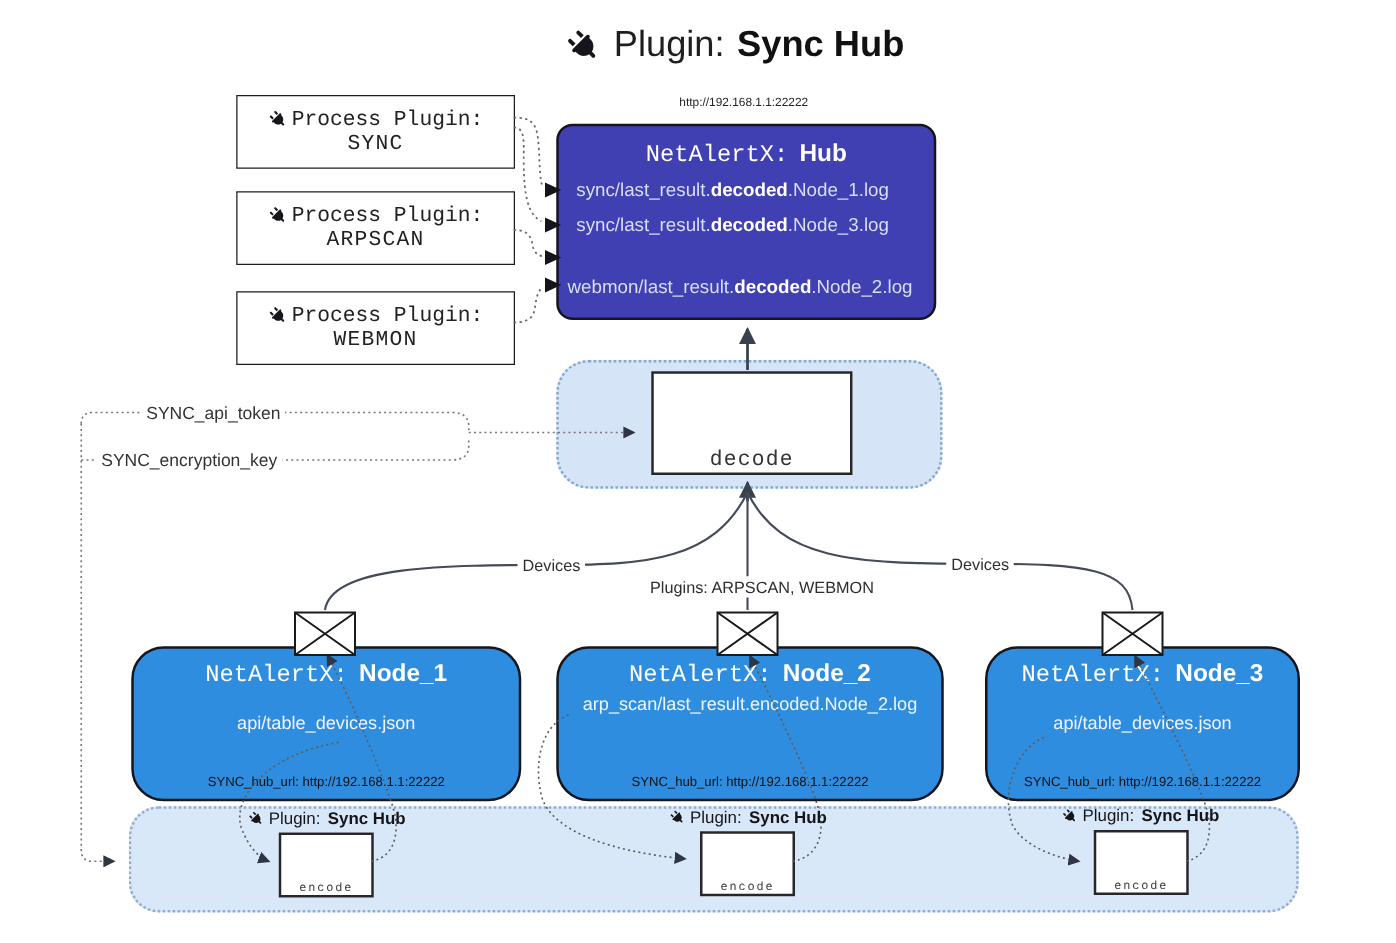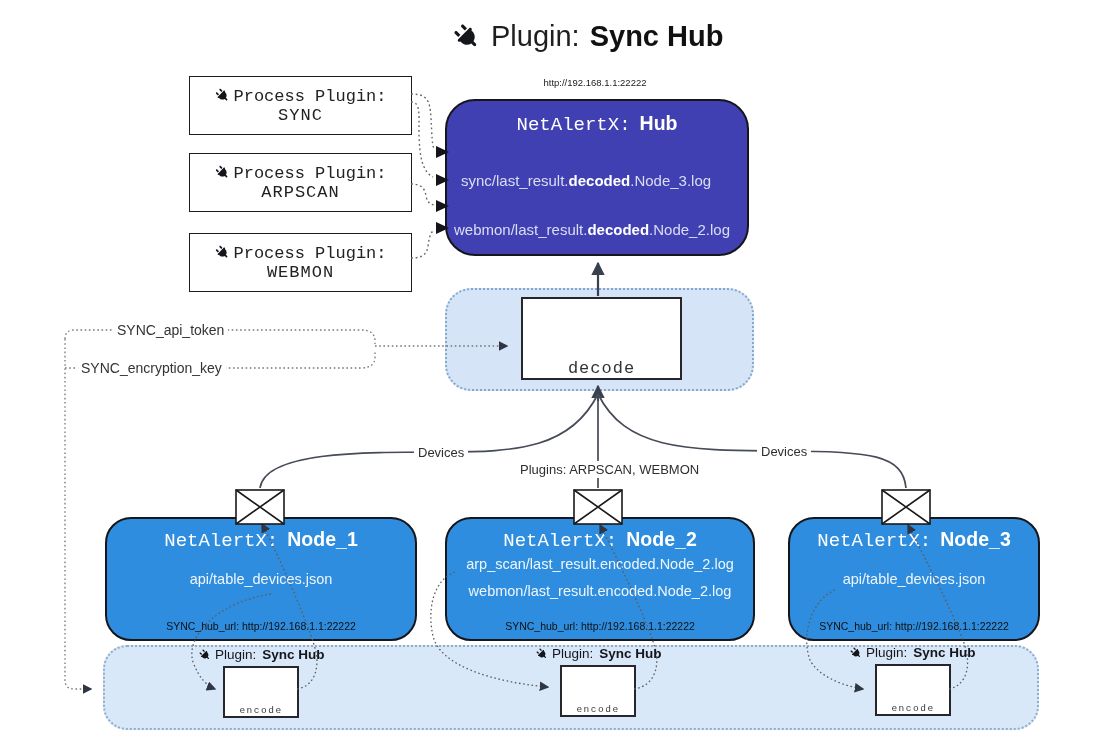--- a/index.html
+++ b/index.html
@@ -18,21 +18,21 @@
 
   
   .pbox{left:176px;width:221px;height:57px;background:#fff;border:1.6px solid #1c1c1c;
         display:flex;flex-direction:column;align-items:center;justify-content:center;z-index:2;}
   .pbox .l1{display:flex;align-items:flex-start;gap:2px;font-size:17px;color:#222;}
   .pbox .l2{font-size:17px;color:#222;letter-spacing:1px;}
 
   
   .huburl{left:432px;top:77px;width:300px;text-align:center;font-size:9.5px;color:#222;z-index:2;}
   .hub{left:432px;top:99px;width:300px;height:153px;background:#4040b2;border:2px solid #15151c;
-       border-radius:30px;z-index:2;}
+       border-radius:13px;z-index:2;}
   .boxtitle{position:absolute;left:0;right:0;text-align:center;color:#fff;white-space:nowrap;}
   .boxtitle .pfx{font-size:19px;}
   .boxtitle .nm{font-size:19.5px;font-weight:700;font-family:"Liberation Sans","DejaVu Sans",sans-serif;margin-left:9px;}
   .hublog{position:absolute;left:14px;font-size:15px;color:#d9def2;white-space:nowrap;}
   .hublog b{color:#fff;}
 
   
   .dband{left:432px;top:288px;width:305px;height:99px;background:#d5e5f7;border:2px dotted #86a7cd;
          border-radius:26px;z-index:1;}
   .wbox{background:#fff;border:2px solid #26262c;z-index:2;display:flex;align-items:flex-end;justify-content:center;}
@@ -106,20 +106,21 @@
         <span>Process Plugin:</span>
       </span>
     <span class="l2">WEBMON</span>
   </div>
 
   <div class="abs huburl">http://192.168.1.1:22222</div>
   <div class="abs hub">
     <div class="boxtitle mono" style="top:11px">
       <span class="pfx">NetAlertX:</span><span class="nm">Hub</span>
     </div>
+    <div class="hublog" style="top:43px"><span>sync/last_result.</span><b>decoded</b><span>.Node_1.log</span></div>
     <div class="hublog" style="top:71px"><span>sync/last_result.</span><b>decoded</b><span>.Node_3.log</span></div>
     <div class="hublog" style="top:120px;left:7px"><span>webmon/last_result.</span><b>decoded</b><span>.Node_2.log</span></div>
   </div>
 
   <div class="abs dband"></div>
   <div class="abs wbox decodebox mono">
     <span>decode</span>
   </div>
 
   <div class="abs keylabel" style="left:100px;top:321px">SYNC_api_token</div>
@@ -134,21 +135,20 @@
       <span class="pfx">NetAlertX:</span><span class="nm">Node_1</span>
     </div>
     <div class="nodefile" style="top:52px">api/table_devices.json</div>
     <div class="nodeurl">SYNC_hub_url: http://192.168.1.1:22222</div>
   </div>
   <div class="abs node" style="left:432px;width:306px">
     <div class="boxtitle mono" style="top:9px">
       <span class="pfx">NetAlertX:</span><span class="nm">Node_2</span>
     </div>
     <div class="nodefile" style="top:37px">arp_scan/last_result.encoded.Node_2.log</div>
-    <div class="nodefile" style="top:64px">webmon/last_result.encoded.Node_2.log</div>
     <div class="nodeurl">SYNC_hub_url: http://192.168.1.1:22222</div>
   </div>
   <div class="abs node" style="left:775px;width:248px">
     <div class="boxtitle mono" style="top:9px">
       <span class="pfx">NetAlertX:</span><span class="nm">Node_3</span>
     </div>
     <div class="nodefile" style="top:52px">api/table_devices.json</div>
     <div class="nodeurl">SYNC_hub_url: http://192.168.1.1:22222</div>
   </div>
 

